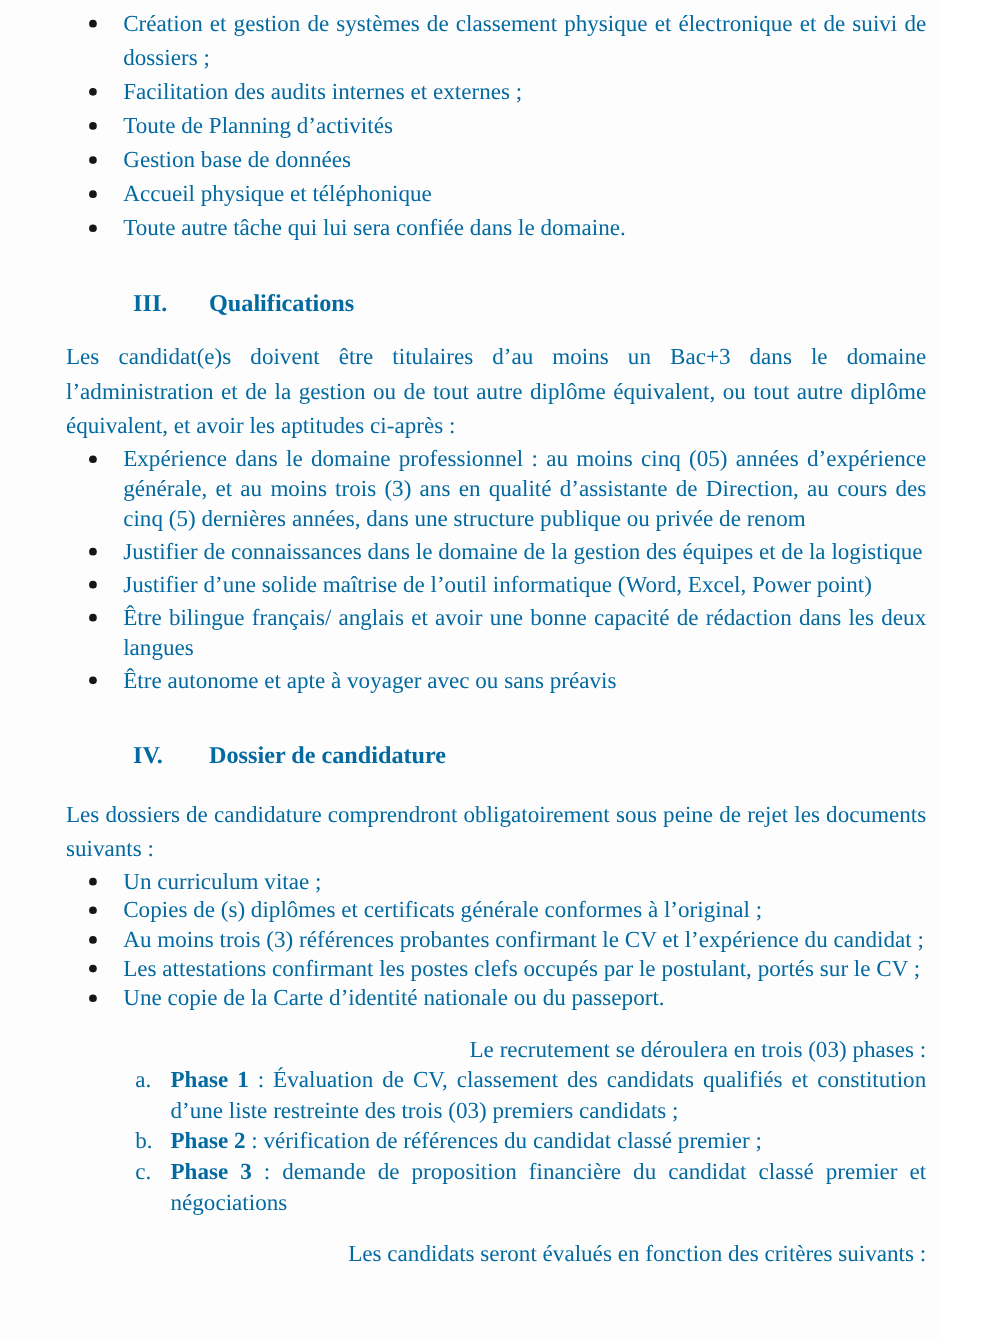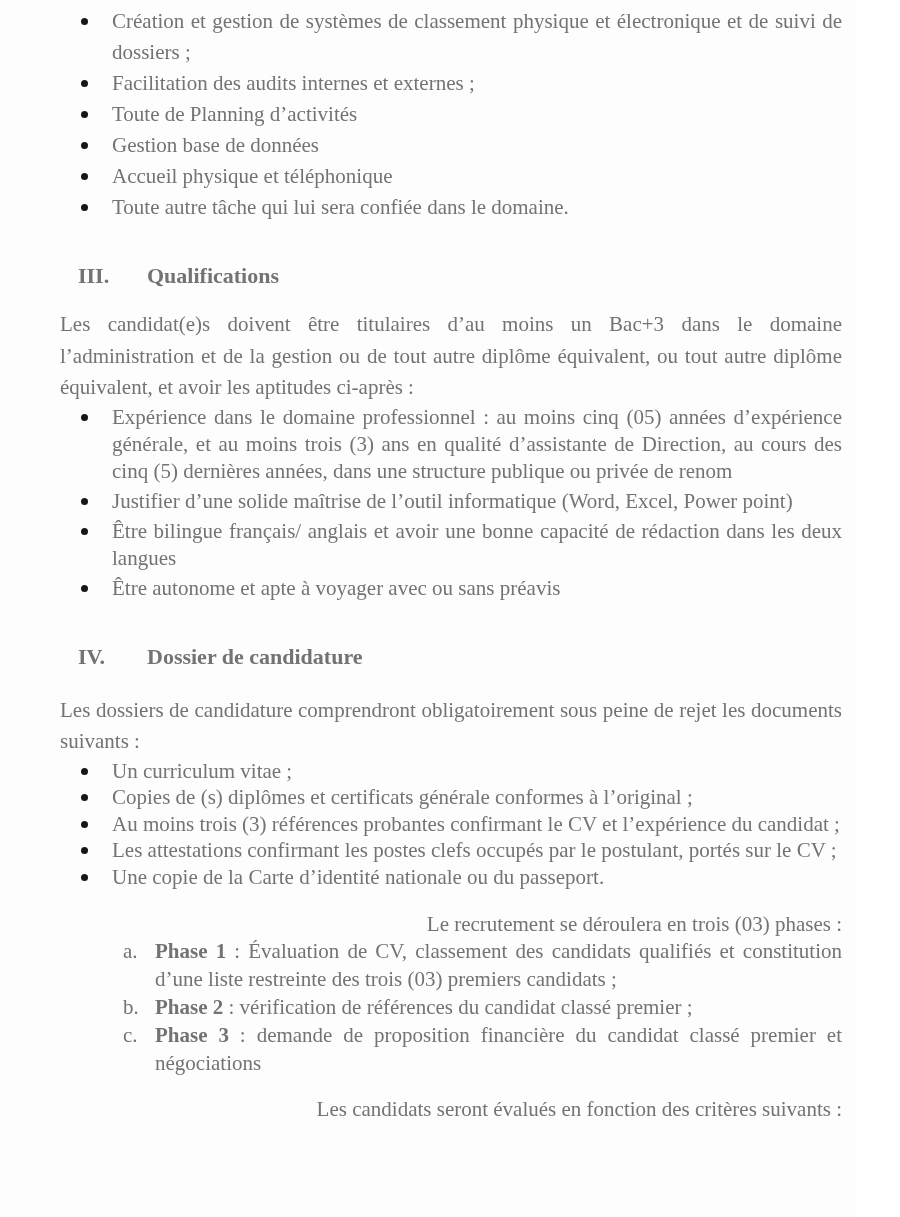--- a/index.html
+++ b/index.html
@@ -1,20 +1,20 @@
 <!DOCTYPE html>
 <html lang="fr"><head>
 <meta charset="utf-8">
 <style>
   html,body{margin:0;padding:0;background:#ffffff;}
   .page{
     position:relative;
     width:856px;height:1217px;
     background:#fdfdfd;
-    color:#737373;
+    color:#0369a1;
     font-family:"Liberation Serif","DejaVu Serif",serif;
     font-size:21px;
     box-sizing:border-box;
     padding-top:6px;
     overflow:hidden;
   }
   
   ul.blist{list-style:none;margin:0;padding:0 14px 0 78px;text-align:justify;}
   ul.blist li{position:relative;padding-left:34px;}
   .dot{
@@ -31,21 +31,21 @@
   .doc-list .dot{top:10px;}
   
   .section-heading{
     display:flex;
     margin:0 0 0 78px;
     font-size:22px;font-weight:bold;
     line-height:29px;
   }
   .section-heading.h3{margin-top:38px;}
   .section-heading.h4{margin-top:40px;}
-  .sec-num{width:69px;flex:0 0 69px;}
+  .sec-num{width:69px;flex:0 0 69px;margin-left:43px;}
   
   .para{
     margin:19px 14px 0 60px;
     line-height:31.5px;
     text-align:justify;
   }
   .para.p2{margin-top:24px;line-height:31.5px;}
   .wide-para{
     margin:21px 14px 0 10px;
     line-height:26px;
@@ -79,20 +79,21 @@
 
   <h2 class="section-heading h3">
     <span class="sec-num">III.</span>
     <span class="sec-title">Qualifications</span>
   </h2>
 
   <p class="para">Les candidat(e)s doivent être titulaires d’au moins un Bac+3 dans le domaine l’administration et de la gestion ou de tout autre diplôme équivalent, ou tout autre diplôme équivalent, et avoir les aptitudes ci-après :</p>
 
   <ul class="blist qual-list">
     <li><span class="dot"></span><span>Expérience dans le domaine professionnel : au moins cinq (05) années d’expérience générale, et au moins trois (3) ans en qualité d’assistante de Direction, au cours des cinq (5) dernières années, dans une structure publique ou privée de renom</span></li>
+    <li><span class="dot"></span><span>Justifier de connaissances dans le domaine de la gestion des équipes et de la logistique</span></li>
     <li><span class="dot"></span><span>Justifier d’une solide maîtrise de l’outil informatique (Word, Excel, Power point)</span></li>
     <li><span class="dot"></span><span>Être bilingue français/ anglais et avoir une bonne capacité de rédaction dans les deux langues</span></li>
     <li><span class="dot"></span><span>Être autonome et apte à voyager avec ou sans préavis</span></li>
   </ul>
 
   <h2 class="section-heading h4">
     <span class="sec-num">IV.</span>
     <span class="sec-title">Dossier de candidature</span>
   </h2>
 

